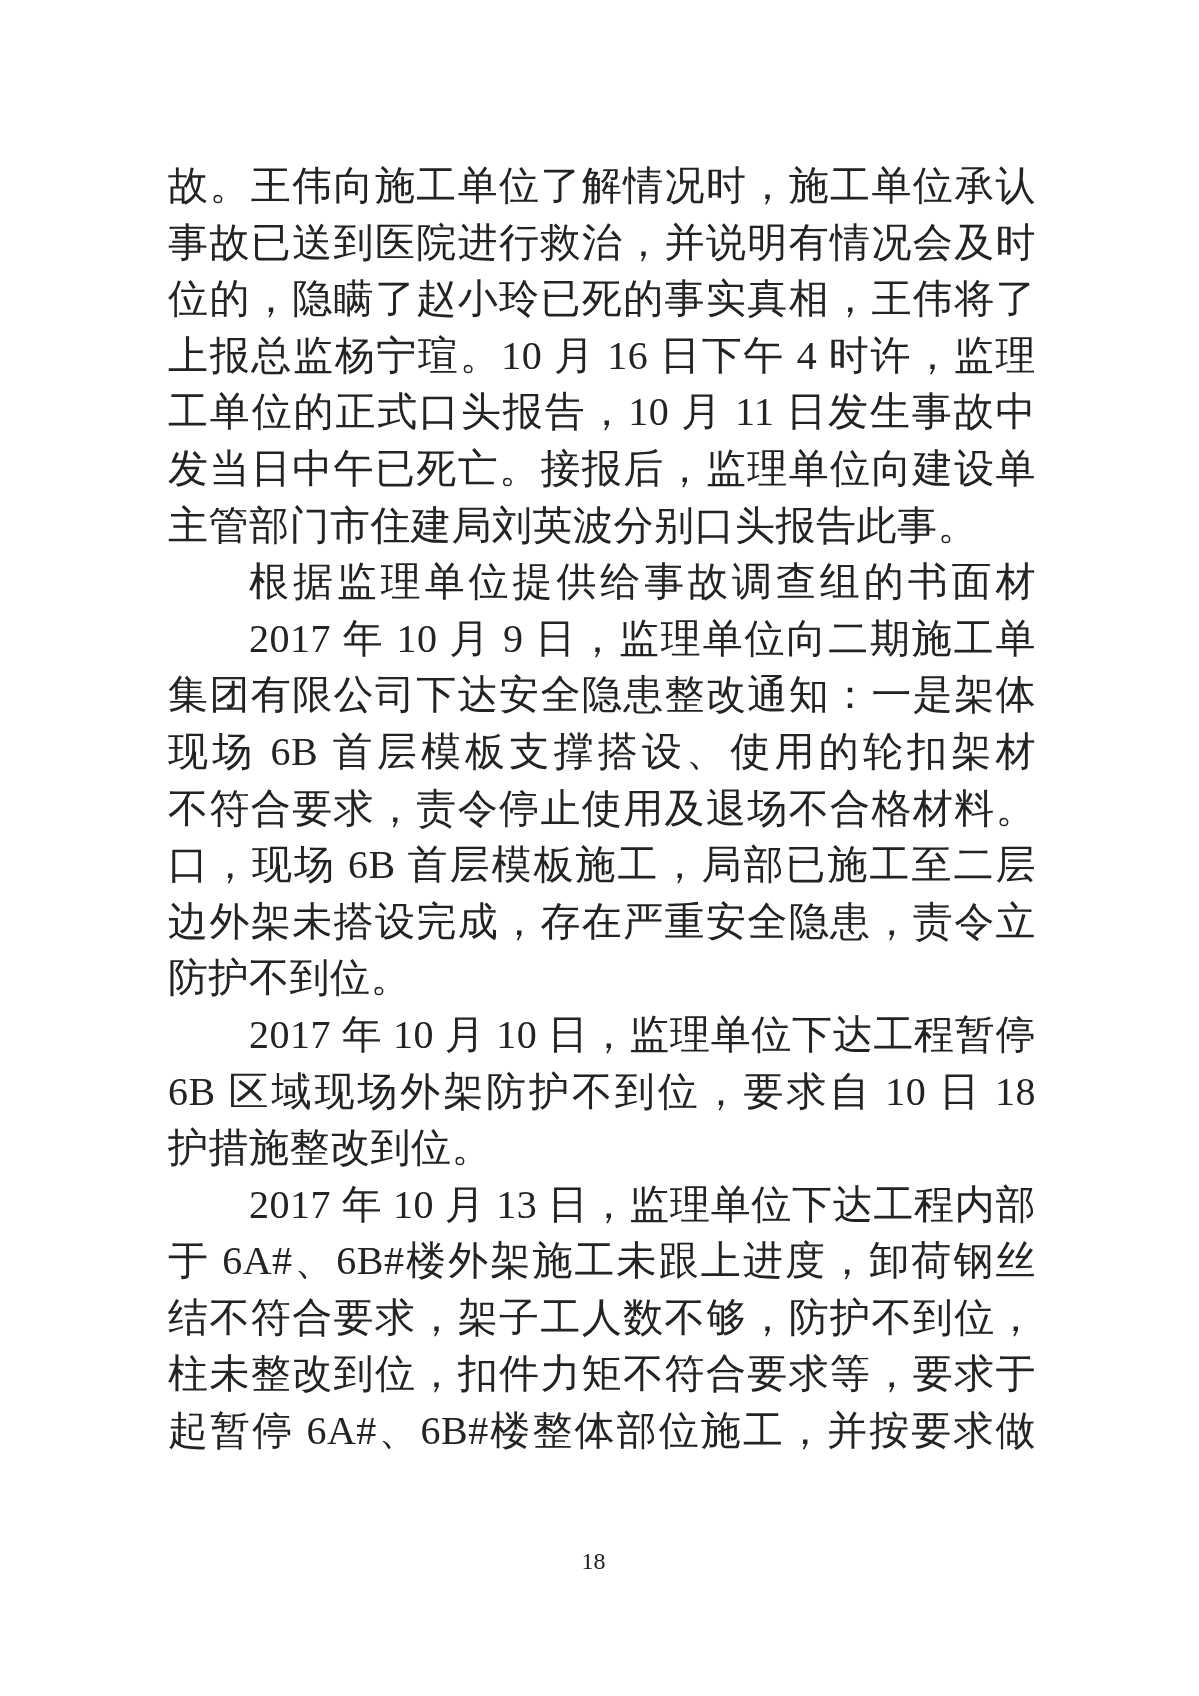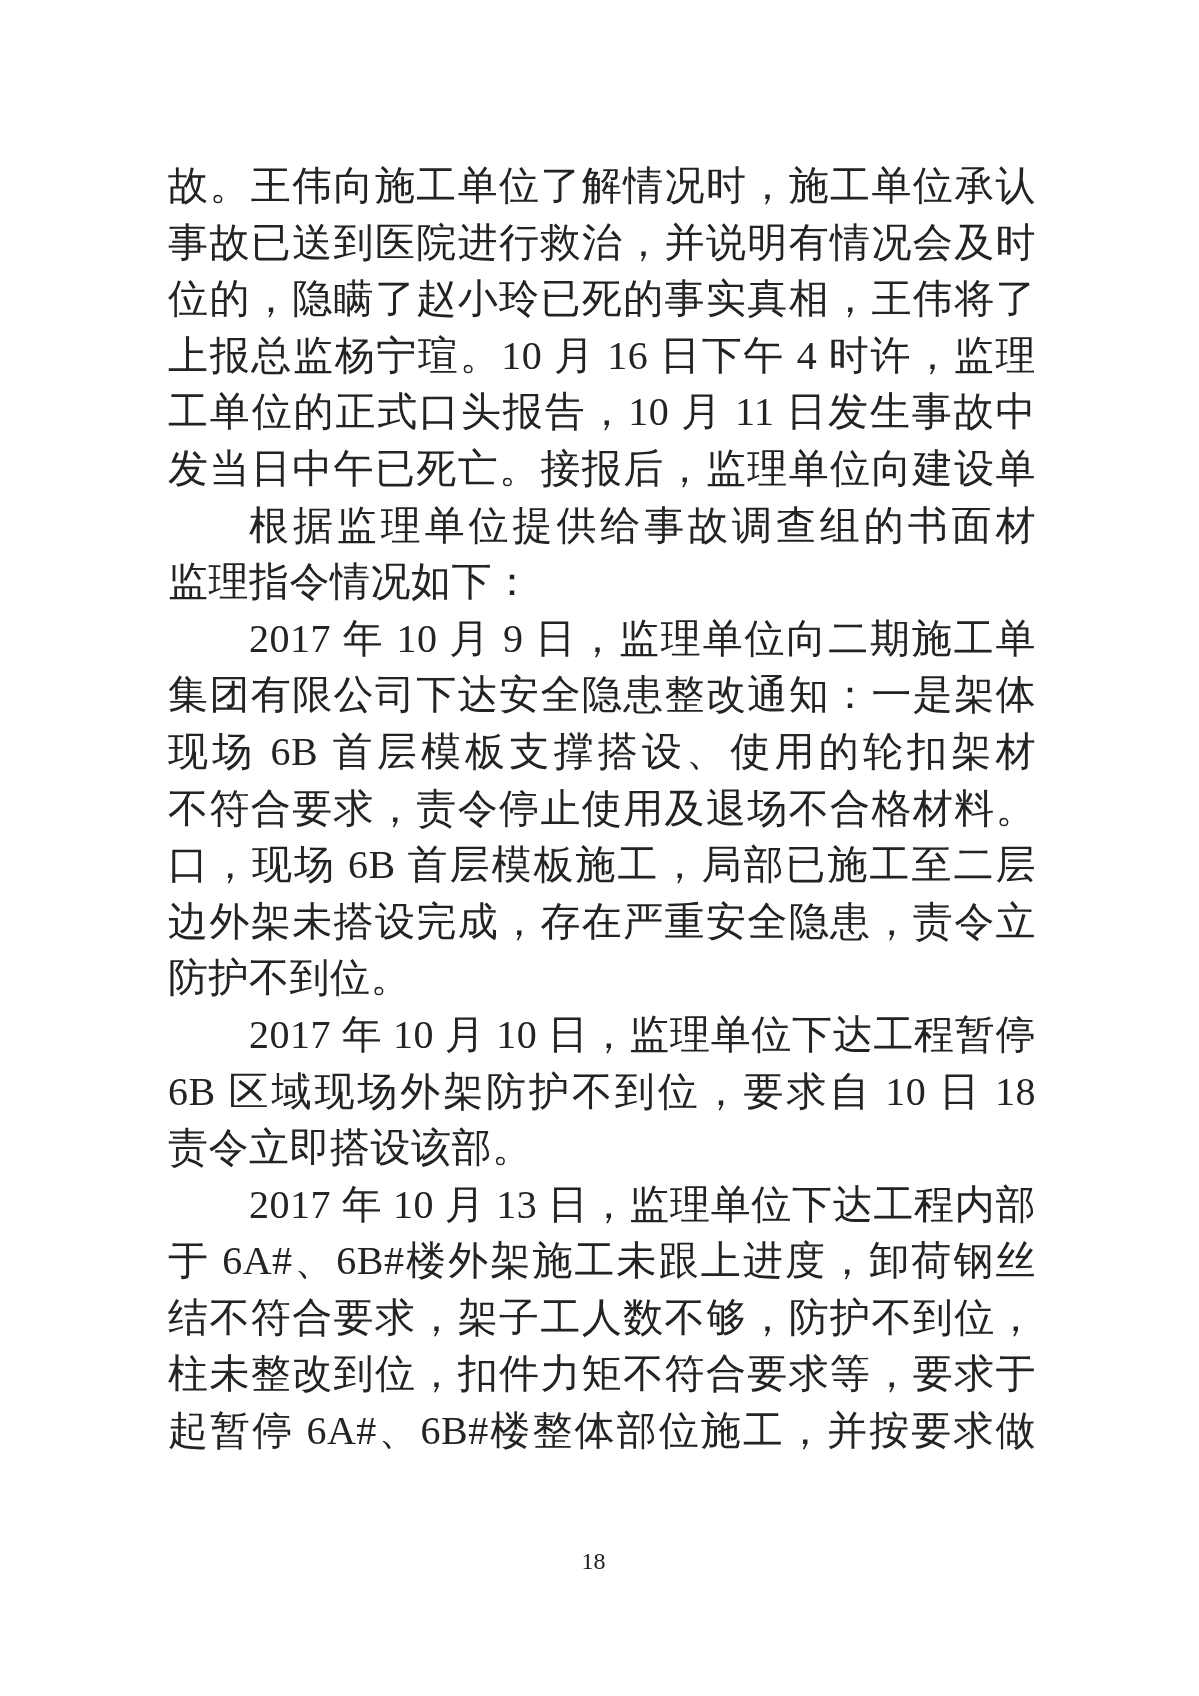--- a/index.html
+++ b/index.html
@@ -69,32 +69,32 @@
 <div class="page">
 
   <div class="text-block">
 
   <div class="line fill">故。王伟向施工单位了解情况时，施工单位承认有工人出了</div>
       <div class="line fill">事故已送到医院进行救治，并说明有情况会及时告知监理单</div>
       <div class="line fill">位的，隐瞒了赵小玲已死的事实真相，王伟将了解到的情况</div>
       <div class="line fill">上报总监杨宁瑄。10 月 16 日下午 4 时许，监理单位接到施</div>
       <div class="line fill">工单位的正式口头报告，10 月 11 日发生事故中的工人于事</div>
       <div class="line fill">发当日中午已死亡。接报后，监理单位向建设单位孙中海、</div>
+      <div class="line nofill">主管部门市住建局刘英波分别口头报告此事。</div>
       <div class="line fill indent">根据监理单位提供给事故调查组的书面材料，部分下达</div>
-      <div class="line nofill">监理指令情况如下：</div>
       <div class="line fill indent">2017 年 10 月 9 日，监理单位向二期施工单位中鑫建设</div>
       <div class="line fill">集团有限公司下达安全隐患整改通知：一是架体搭设，施工</div>
       <div class="line fill">现场 6B 首层模板支撑搭设、使用的轮扣架材质、施工工艺</div>
       <div class="line fill">不符合要求，责令停止使用及退场不合格材料。二是临边洞</div>
       <div class="line fill">口，现场 6B 首层模板施工，局部已施工至二层梁板，但周</div>
       <div class="line fill">边外架未搭设完成，存在严重安全隐患，责令立即搭设该部</div>
       <div class="line nofill">防护不到位。</div>
       <div class="line fill indent">2017 年 10 月 10 日，监理单位下达工程暂停令，由于</div>
       <div class="line fill">6B 区域现场外架防护不到位，要求自 10 日 18 时起对临边防</div>
-      <div class="line nofill">责令立即搭设该部。</div>
+      <div class="line nofill">护措施整改到位。</div>
       <div class="line fill indent">2017 年 10 月 13 日，监理单位下达工程内部暂停令，由</div>
       <div class="line fill">于 6A#、6B#楼外架施工未跟上进度，卸荷钢丝绳长度不够拉</div>
       <div class="line fill">结不符合要求，架子工人数不够，防护不到位，外架拉结抱</div>
       <div class="line fill">柱未整改到位，扣件力矩不符合要求等，要求于 13 日 9 时</div>
       <div class="line fill">起暂停 6A#、6B#楼整体部位施工，并按要求做好后续工作（备</div>
     </div>
 
   <div class="page-number">18</div>
 
 </div>

